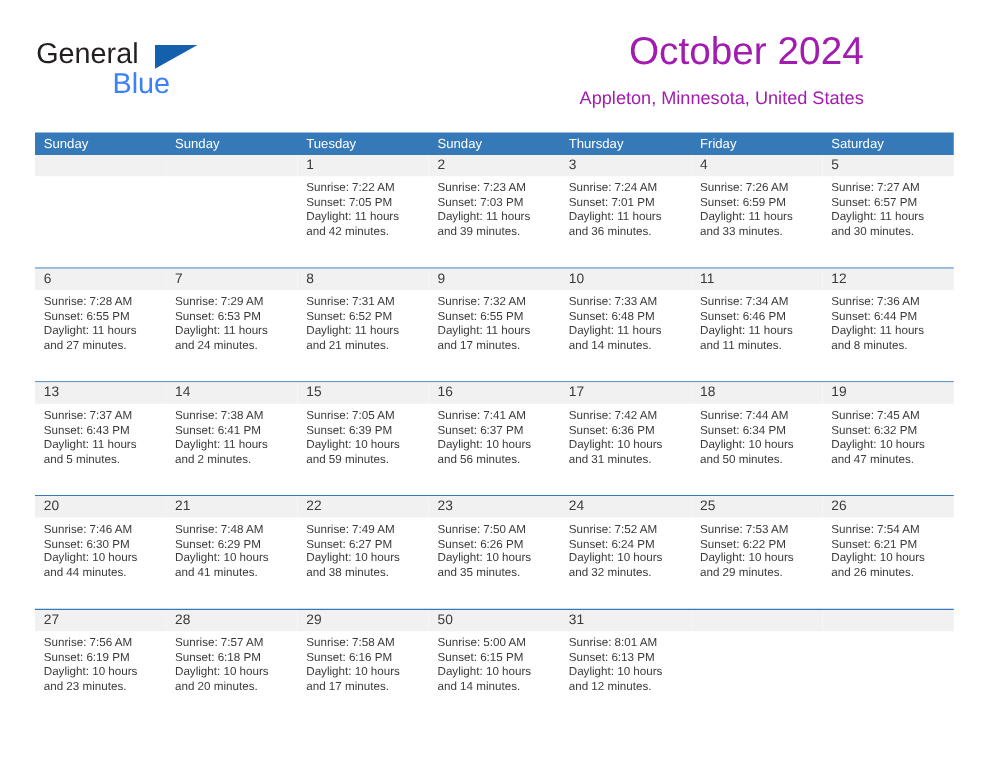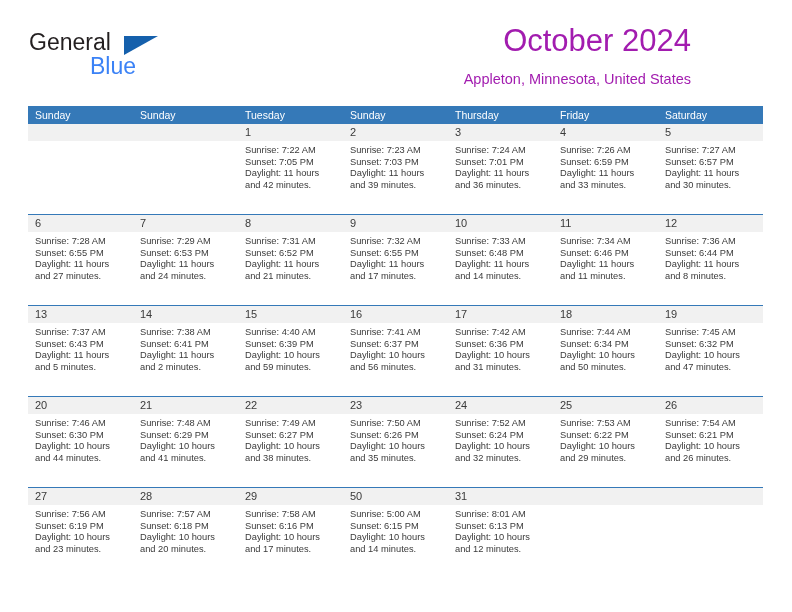--- a/index.html
+++ b/index.html
@@ -357,21 +357,21 @@
             <div class="detail-line">Sunset: 6:41 PM</div>
             <div class="detail-line">Daylight: 11 hours</div>
             <div class="detail-line">and 2 minutes.</div>
           </div>
         </div>
         <div class="daycell">
           <div class="daynum-band">
               <span class="daynum">15</span>
             </div>
           <div class="details">
-            <div class="detail-line">Sunrise: 4:40 AM</div>
+            <div class="detail-line">Sunrise: 7:05 AM</div>
             <div class="detail-line">Sunset: 6:39 PM</div>
             <div class="detail-line">Daylight: 10 hours</div>
             <div class="detail-line">and 59 minutes.</div>
           </div>
         </div>
         <div class="daycell">
           <div class="daynum-band">
               <span class="daynum">16</span>
             </div>
           <div class="details">

